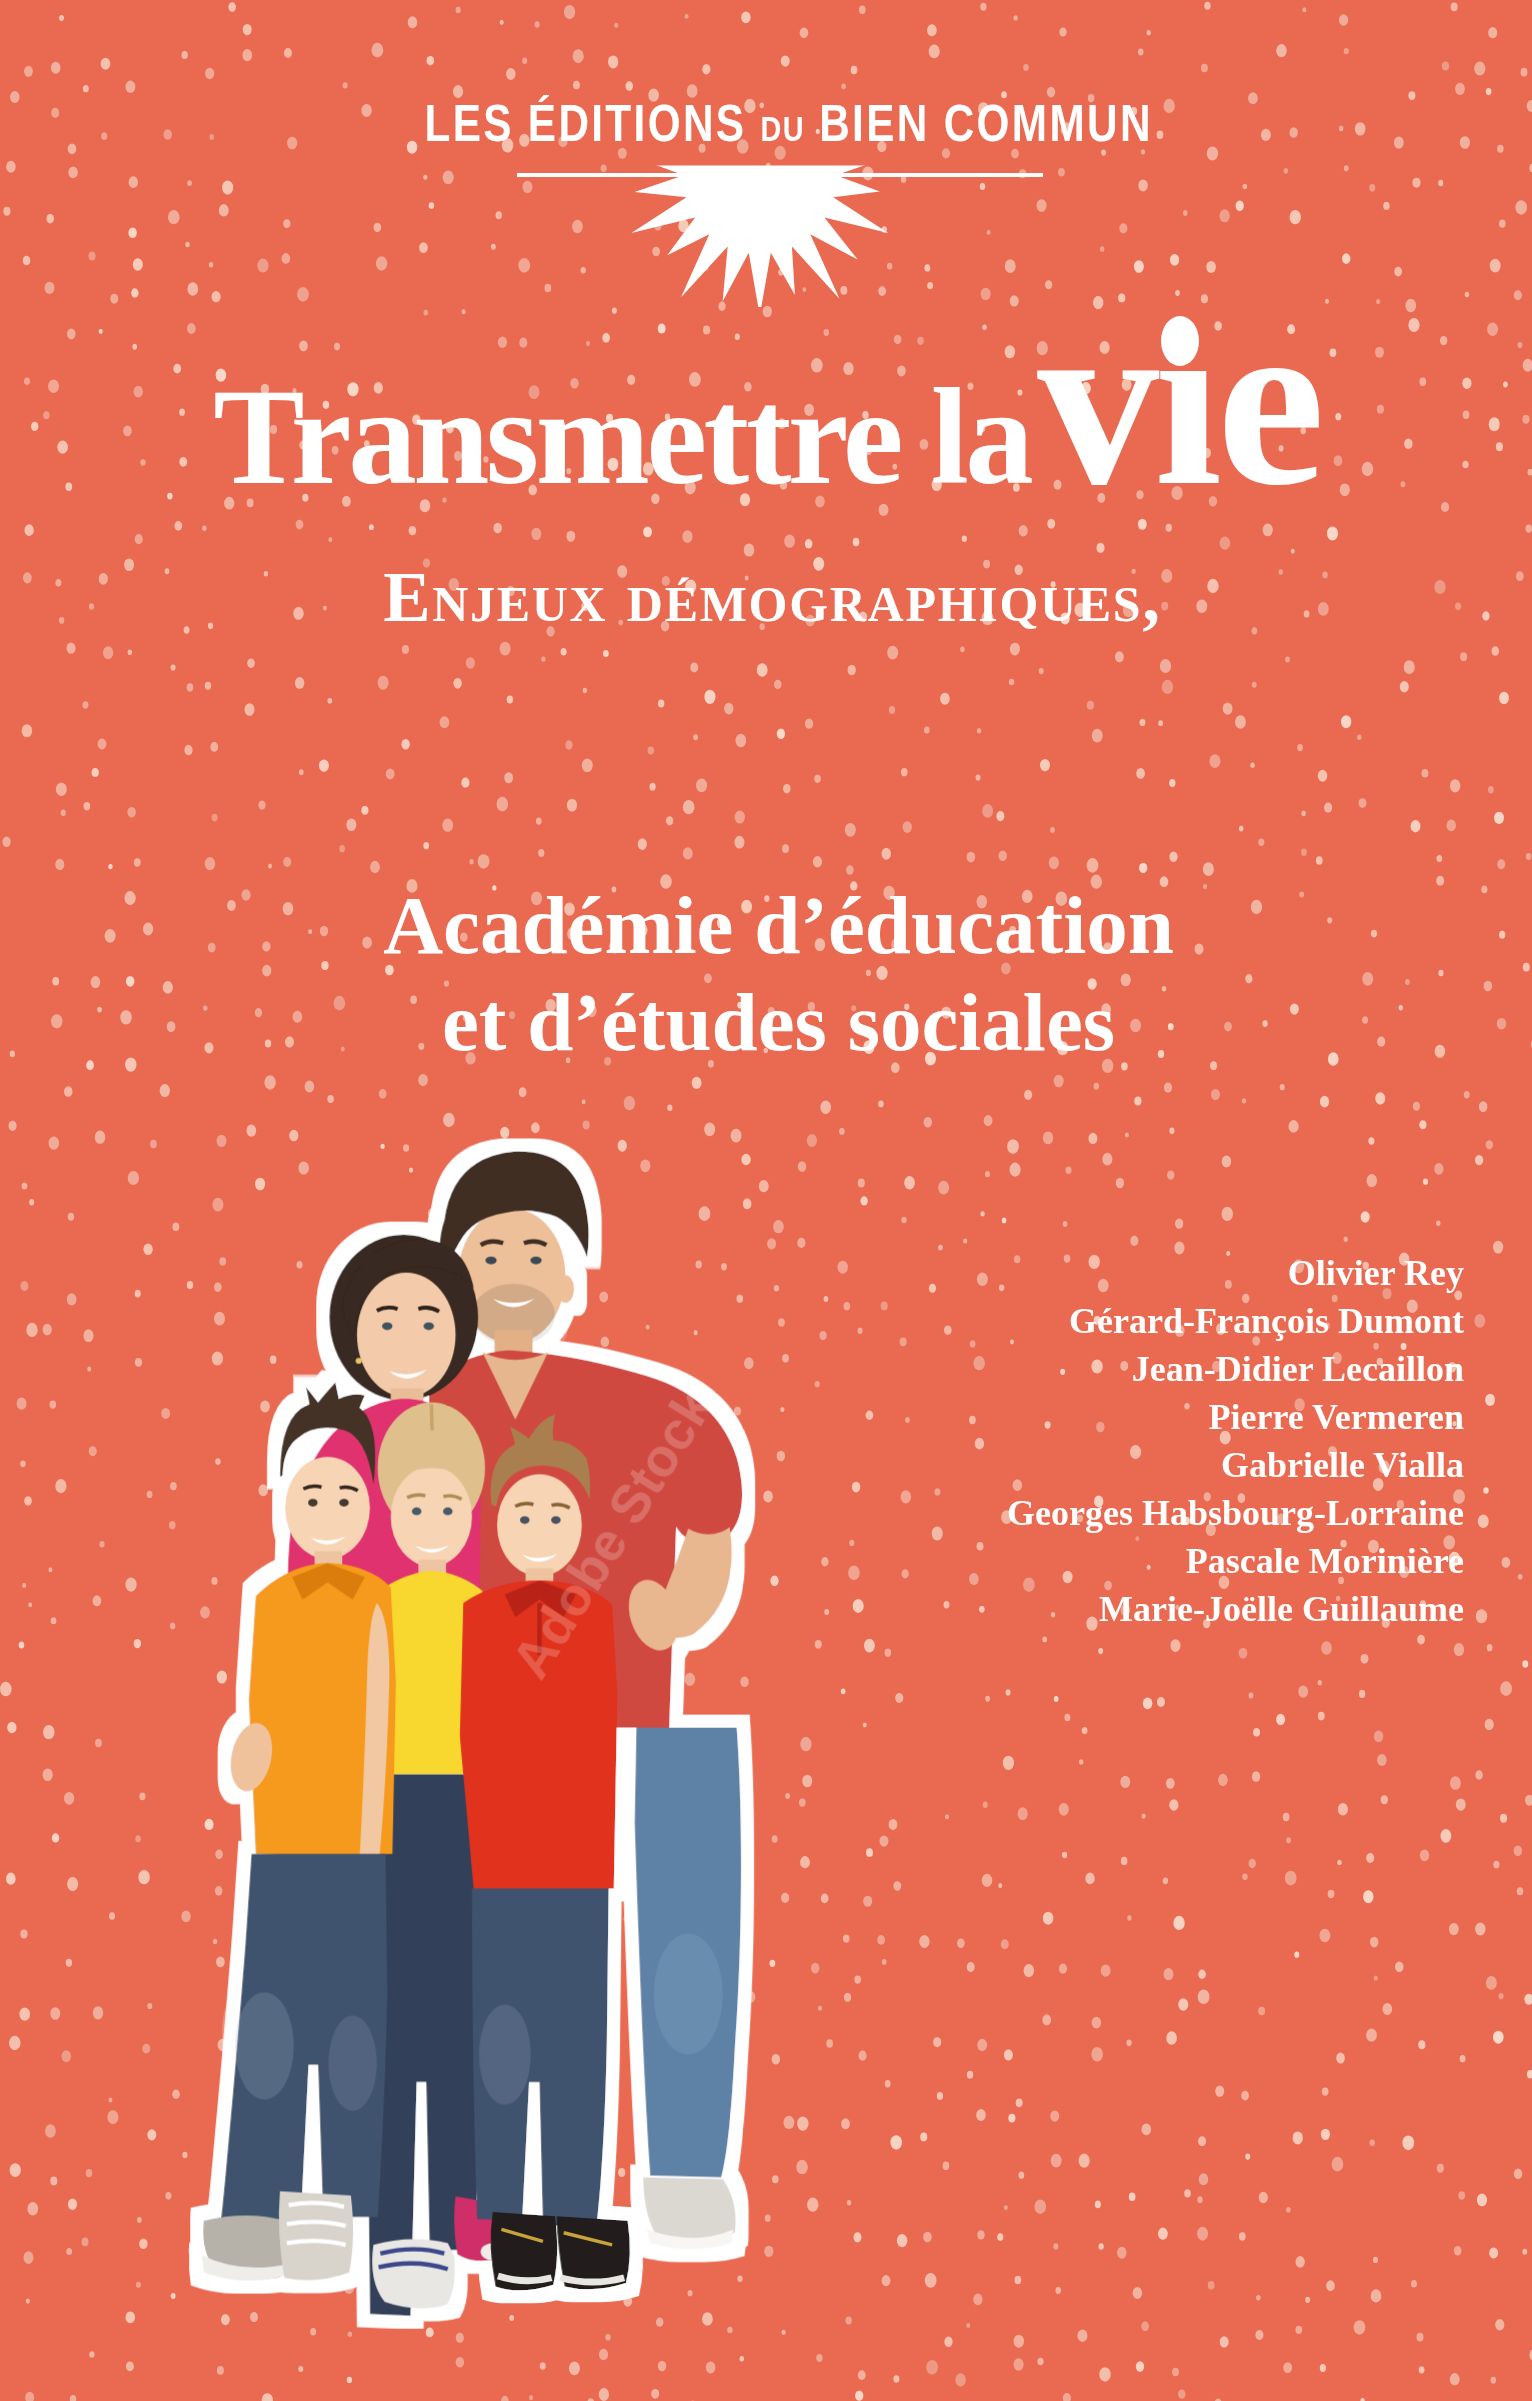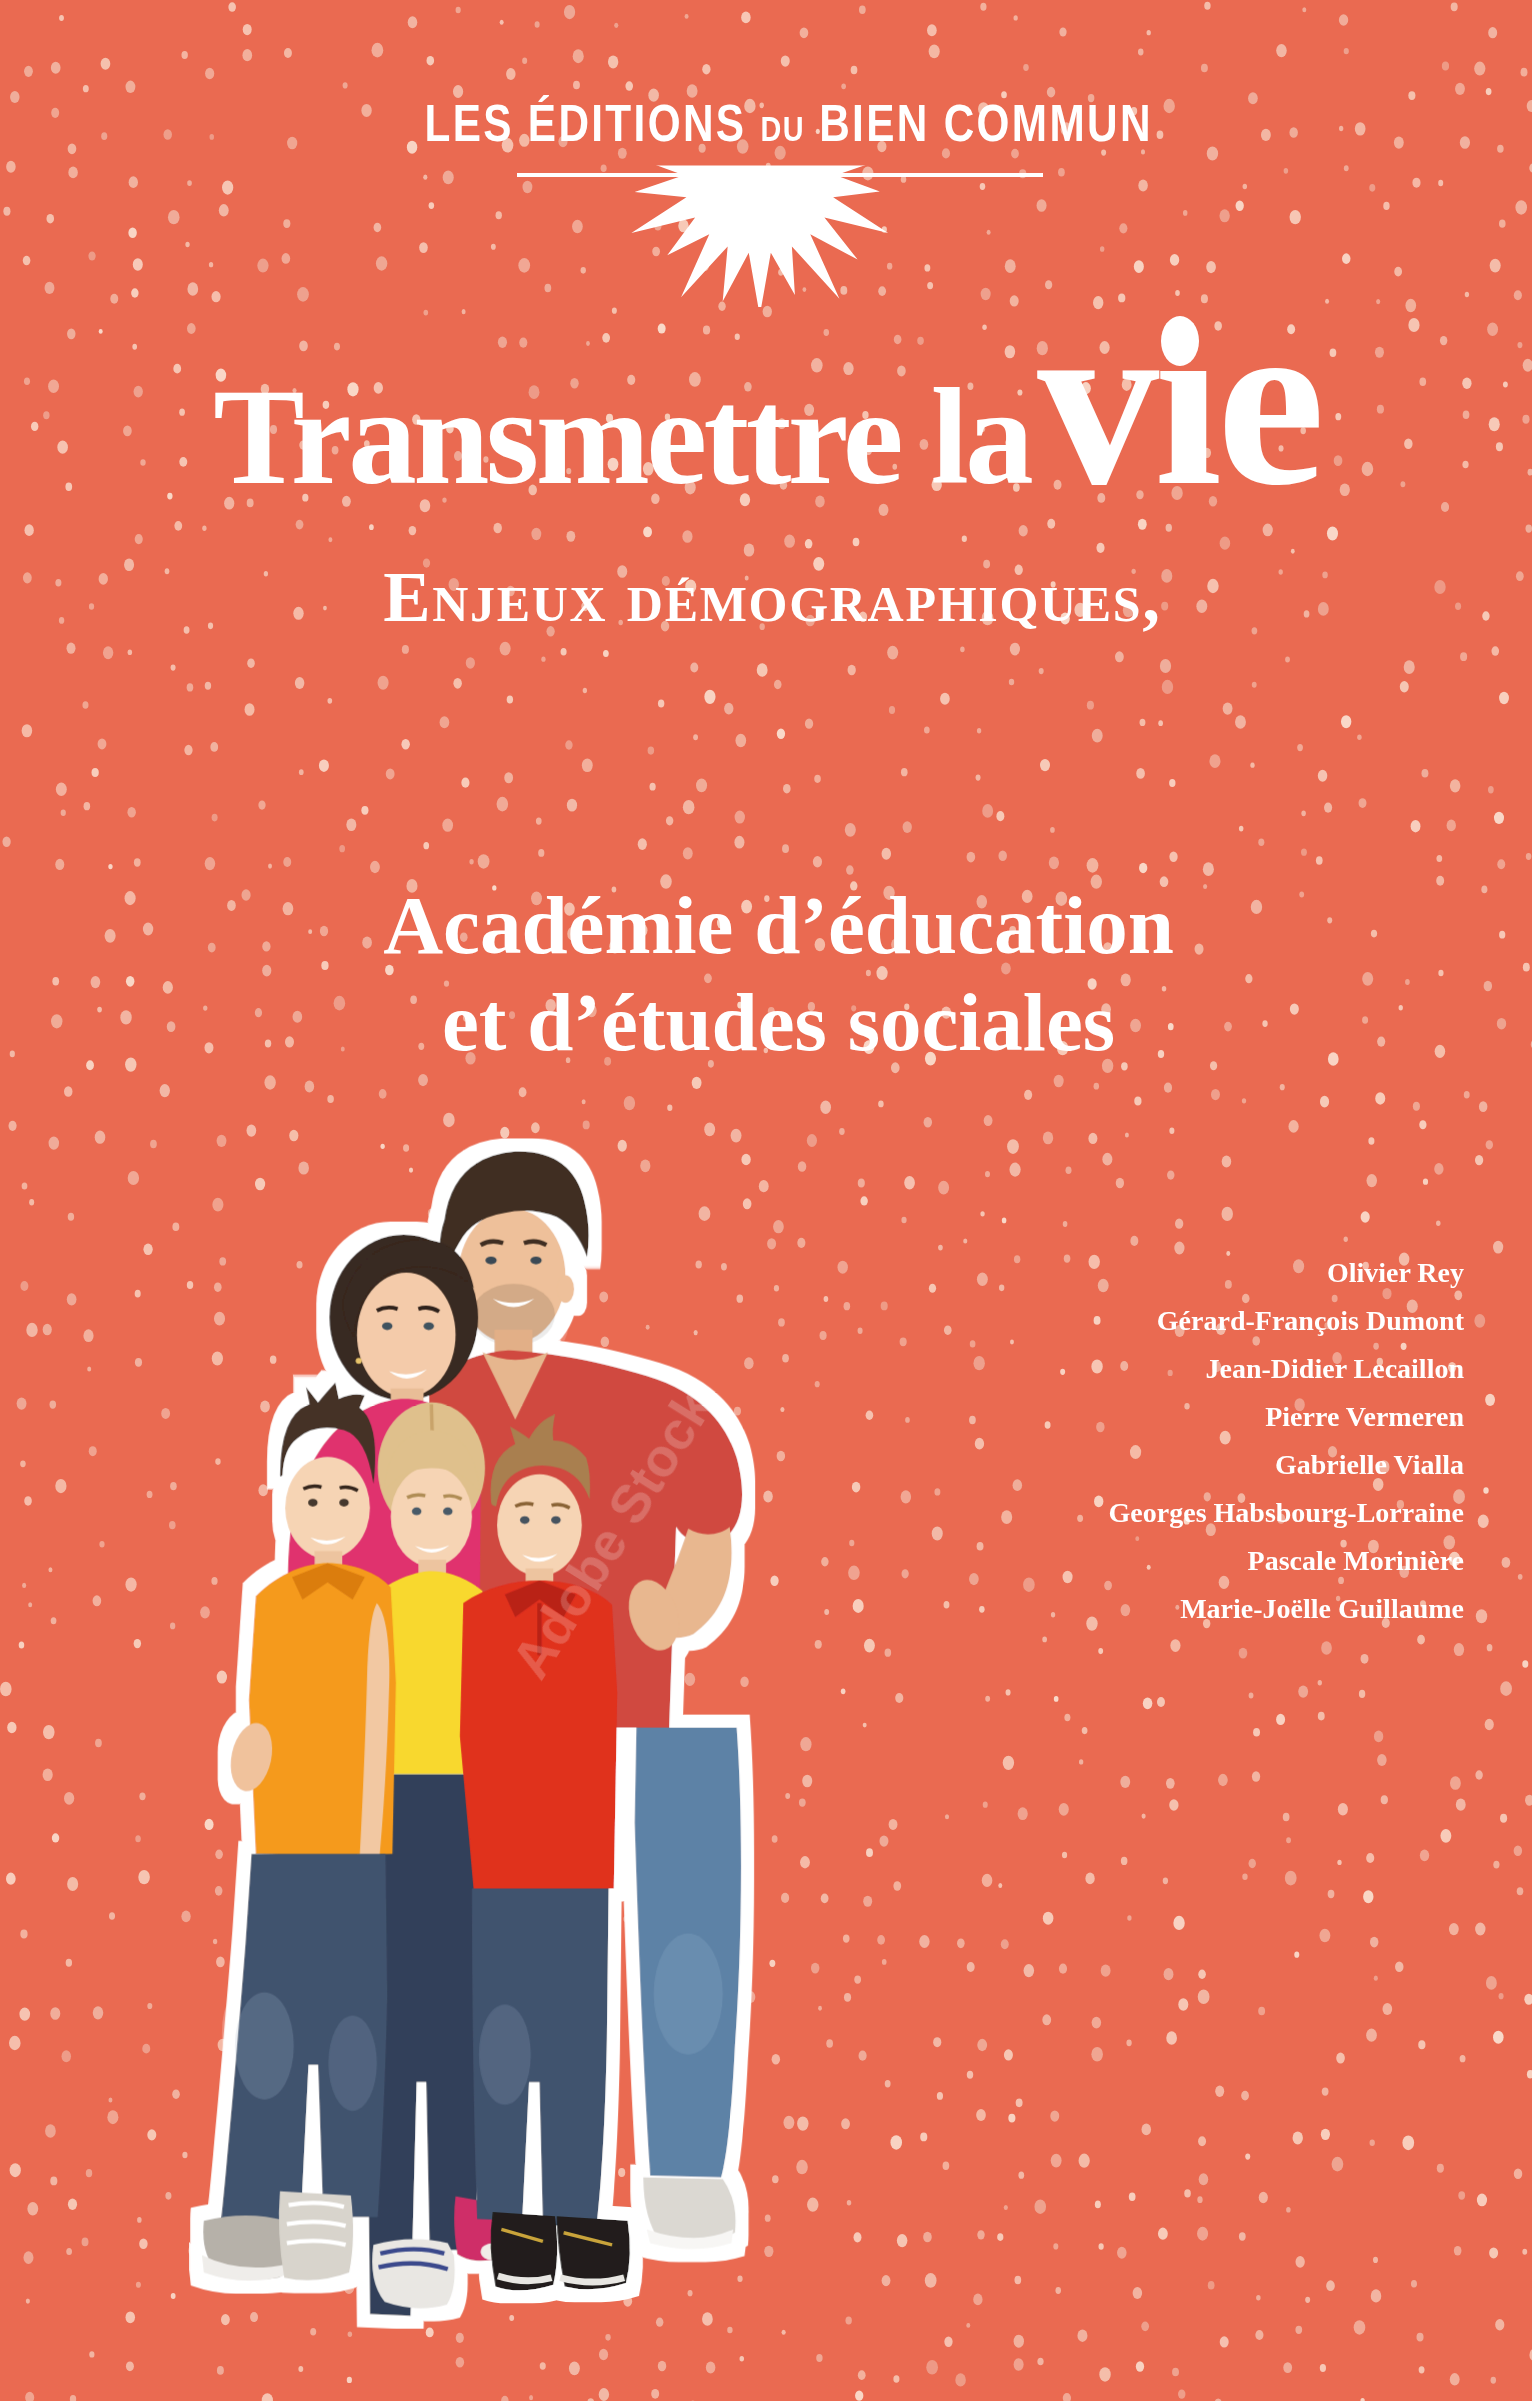--- a/index.html
+++ b/index.html
@@ -45,21 +45,21 @@
 
   
   .academy{
     top:865px;left:0;width:100%;text-align:center;margin:12px;
     font-size:83px;font-weight:bold;line-height:97px;letter-spacing:0px;
   }
 
   
   .authors{
     top:1249px;right:69px;text-align:right;
-    font-size:28px;font-weight:bold;line-height:48px;
+    font-size:36px;font-weight:bold;line-height:48px;
   }
 
   #photo{top:1129px;left:169px;}
 </style>
 </head>
 <body>
 
 <div class="cover">
 
   <svg id="dots" width="1533" height="2401" viewBox="0 0 1772 2776">

